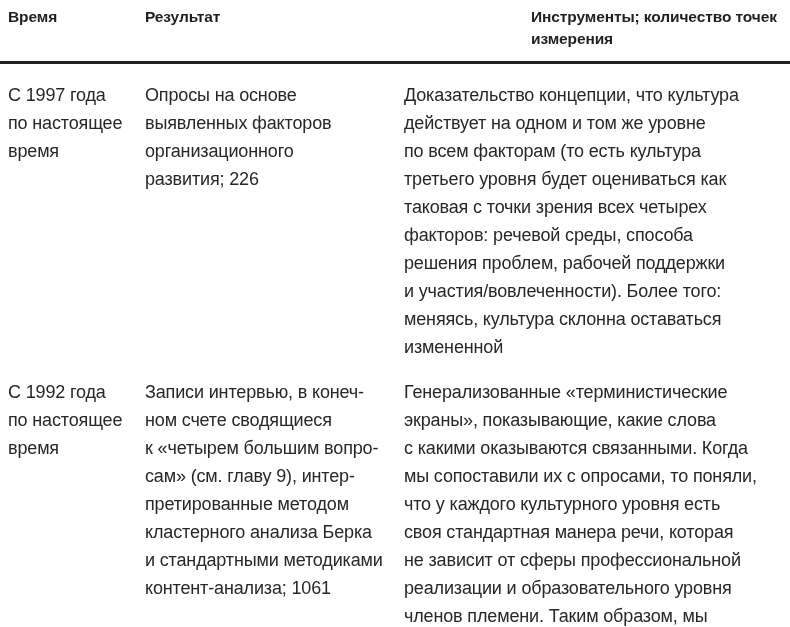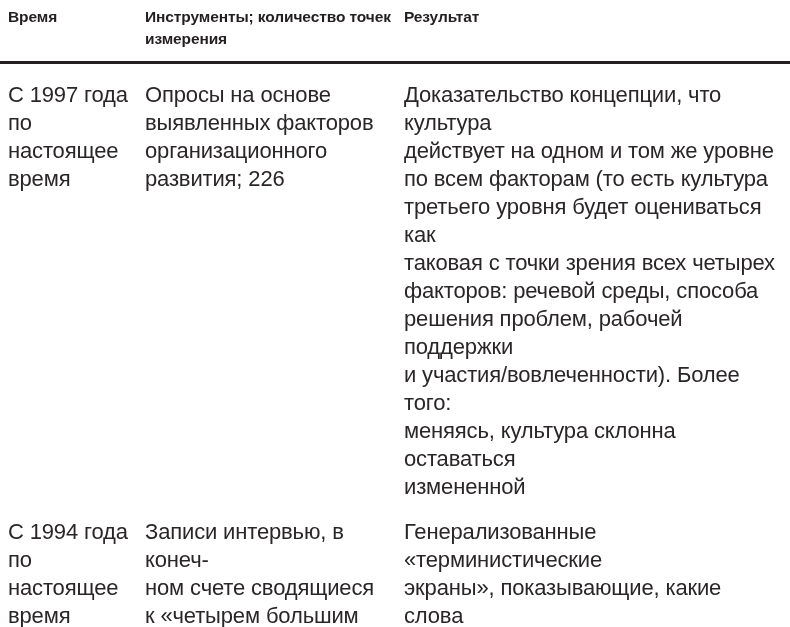--- a/index.html
+++ b/index.html
@@ -56,46 +56,46 @@
     height: 2.5px;
     background: #231f20;
     margin-top: 11px;
   }
 
   
   .body-row {
     padding-top: 17px;
   }
   .body-row .cell {
-    font-size: 22px;
+    font-size: 18px;
     line-height: 28px;
     letter-spacing: -0.15px;
     color: #2a2628;
     white-space: pre-line;
   }
   .row-2 {
     padding-top: 17px;
   }
 </style>
 </head>
 <body>
 
 <div class="page">
   <div class="table">
 
     <div class="row header-row">
       <div class="col col-time">
         <div class="cell">Время</div>
       </div>
+      <div class="col col-result">
+        <div class="cell">Результат</div>
+      </div>
       <div class="col col-instr">
         <div class="cell">Инструменты; количество
 точек измерения</div>
-      </div>
-      <div class="col col-result">
-        <div class="cell">Результат</div>
       </div>
     </div>
 
     <div class="rule"></div>
 
     <div class="row body-row row-1">
       <div class="col col-time">
         <div class="cell">С 1997 года
 по настоящее
 время</div>
@@ -115,21 +115,21 @@
 факторов: речевой среды, способа
 решения проблем, рабочей поддержки
 и участия/вовлеченности). Более того:
 меняясь, культура склонна оставаться
 измененной</div>
       </div>
     </div>
 
     <div class="row body-row row-2">
       <div class="col col-time">
-        <div class="cell">С 1994 года
+        <div class="cell">С 1992 года
 по настоящее
 время</div>
       </div>
       <div class="col col-instr">
         <div class="cell">Записи интервью, в конеч-
 ном счете сводящиеся
 к «четырем большим вопро-
 сам» (см. главу 9), интер-
 претированные методом
 кластерного анализа Берка

